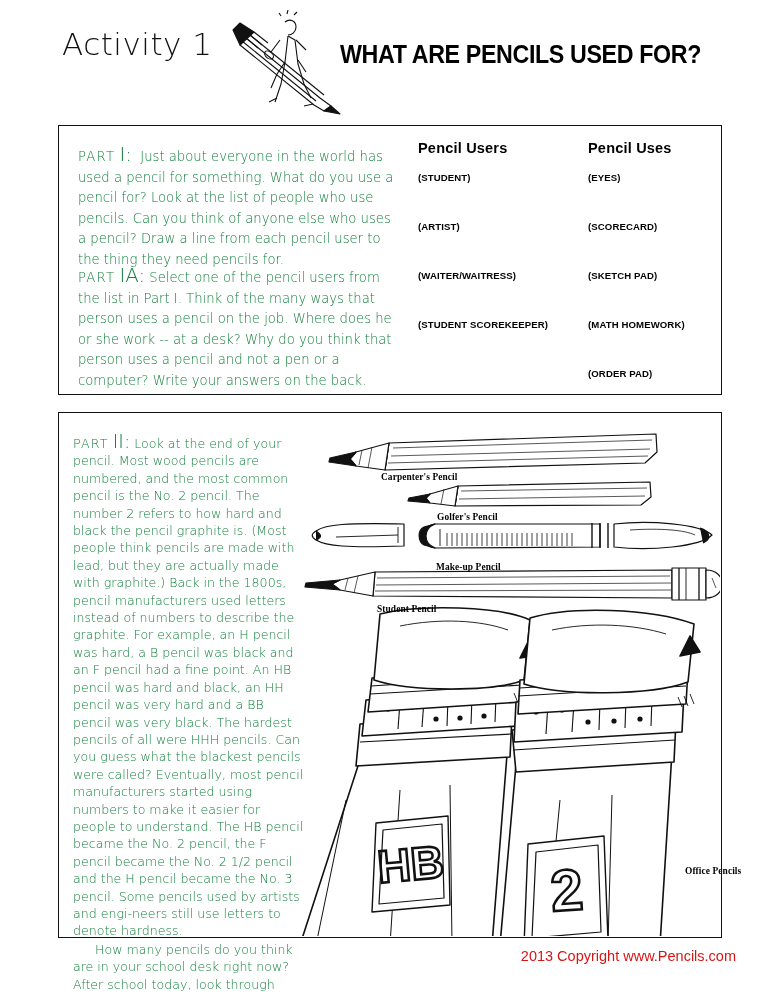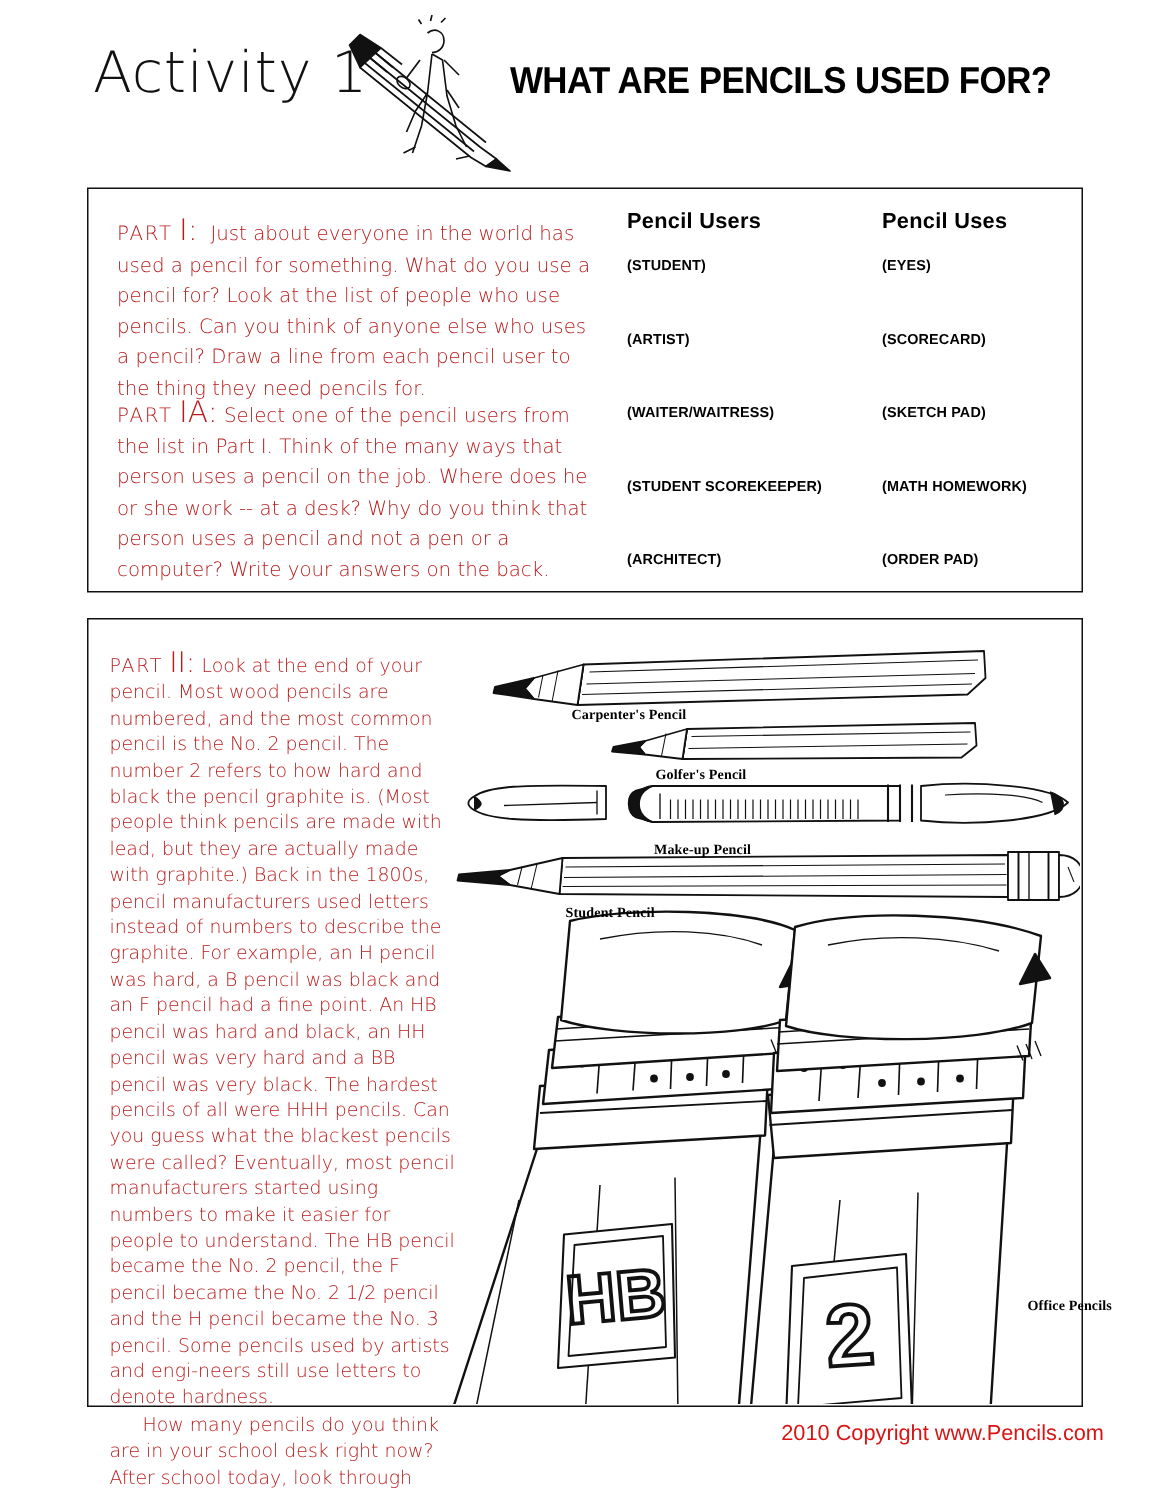--- a/index.html
+++ b/index.html
@@ -20,21 +20,21 @@
   #header {
     position: absolute;
     left: 0; top: 0;
     width: 768px; height: 120px;
   }
   #activity-title {
     position: absolute;
     left: 62px; top: 26px;
     font-family: "DejaVu Sans", sans-serif;
     font-weight: 300;
-    font-size: 38px;
+    font-size: 31px;
     letter-spacing: 0.5px;
     color: #111;
     white-space: nowrap;
   }
   #worksheet-title {
     position: absolute;
     left: 340px; top: 40px;
     font-family: "Liberation Sans", sans-serif;
     font-weight: bold;
     font-size: 25px;
@@ -57,21 +57,21 @@
     background: #fff;
     box-sizing: border-box;
   }
   #panel-part1 { left: 58px; top: 125px; width: 664px; height: 270px; }
   #panel-part2 { left: 58px; top: 412px; width: 664px; height: 526px; }
 
   
   .body-text {
     font-family: "DejaVu Sans", sans-serif;
     font-weight: 300;
-    color: #b91c1c;
+    color: #15803d;
   }
   .part-label {
     font-family: "DejaVu Sans", sans-serif;
     font-weight: 300;
     letter-spacing: 1.2px;
   }
   .part-roman {
     font-size: 1.5em;
     letter-spacing: 0px;
     line-height: 0.6;
@@ -208,21 +208,20 @@
 <div id="part1a-block" class="body-text">
   <span class="part-label">PART</span><span>&nbsp;</span><span class="part-label part-roman">IA</span><span class="part-roman">:</span><span>&nbsp;</span><span>Select one of the pencil users from the list in Part I.  Think of the many ways that person uses a pencil on the job.  Where does he or she work -- at a desk?  Why do you think that person uses a pencil and not a pen or a computer?  Write your answers on the back.</span>
 </div>
 
 <div id="users-col" class="list-col">
   <div class="list-heading">Pencil Users</div>
   <div class="list-item">(STUDENT)</div>
   <div class="list-item">(ARTIST)</div>
   <div class="list-item">(WAITER/WAITRESS)</div>
   <div class="list-item">(STUDENT SCOREKEEPER)</div>
-  <div class="list-item">(ARCHITECT)</div>
 </div>
 
 <div id="uses-col" class="list-col">
   <div class="list-heading">Pencil Uses</div>
   <div class="list-item">(EYES)</div>
   <div class="list-item">(SCORECARD)</div>
   <div class="list-item">(SKETCH PAD)</div>
   <div class="list-item">(MATH HOMEWORK)</div>
   <div class="list-item">(ORDER PAD)</div>
   <div class="list-item">(BLUEPRINT)</div>
@@ -429,13 +428,13 @@
     <text x="568" y="910" font-family="Liberation Sans, sans-serif" font-size="58" font-weight="bold" fill="none" stroke="#111" stroke-width="2.6" text-anchor="middle" transform="rotate(-4 568 910)">2</text>
   </g>
 </svg>
 
 <div id="label-carpenter" class="fig-label">Carpenter's Pencil</div>
 <div id="label-golfer" class="fig-label">Golfer's Pencil</div>
 <div id="label-makeup" class="fig-label">Make-up Pencil</div>
 <div id="label-student" class="fig-label">Student Pencil</div>
 <div id="label-office" class="fig-label">Office Pencils</div>
 
-<div id="footer-copyright">2010 Copyright www.Pencils.com</div>
+<div id="footer-copyright">2013 Copyright www.Pencils.com</div>
 
 </body></html>

